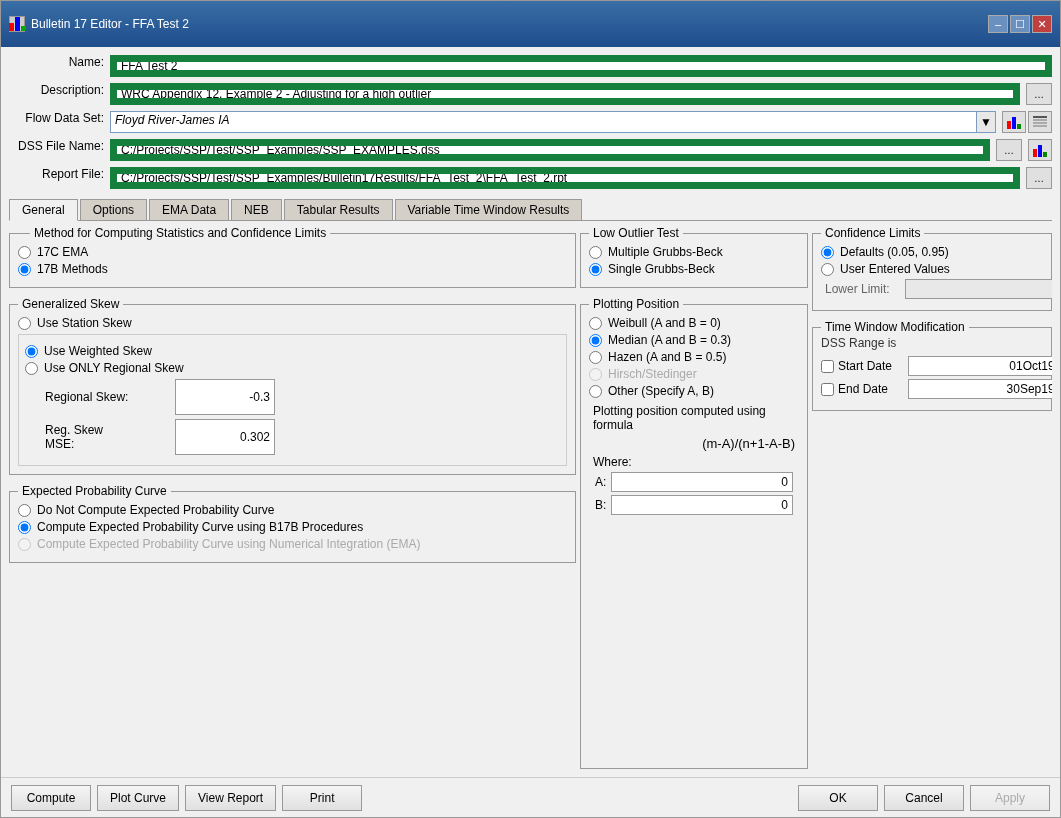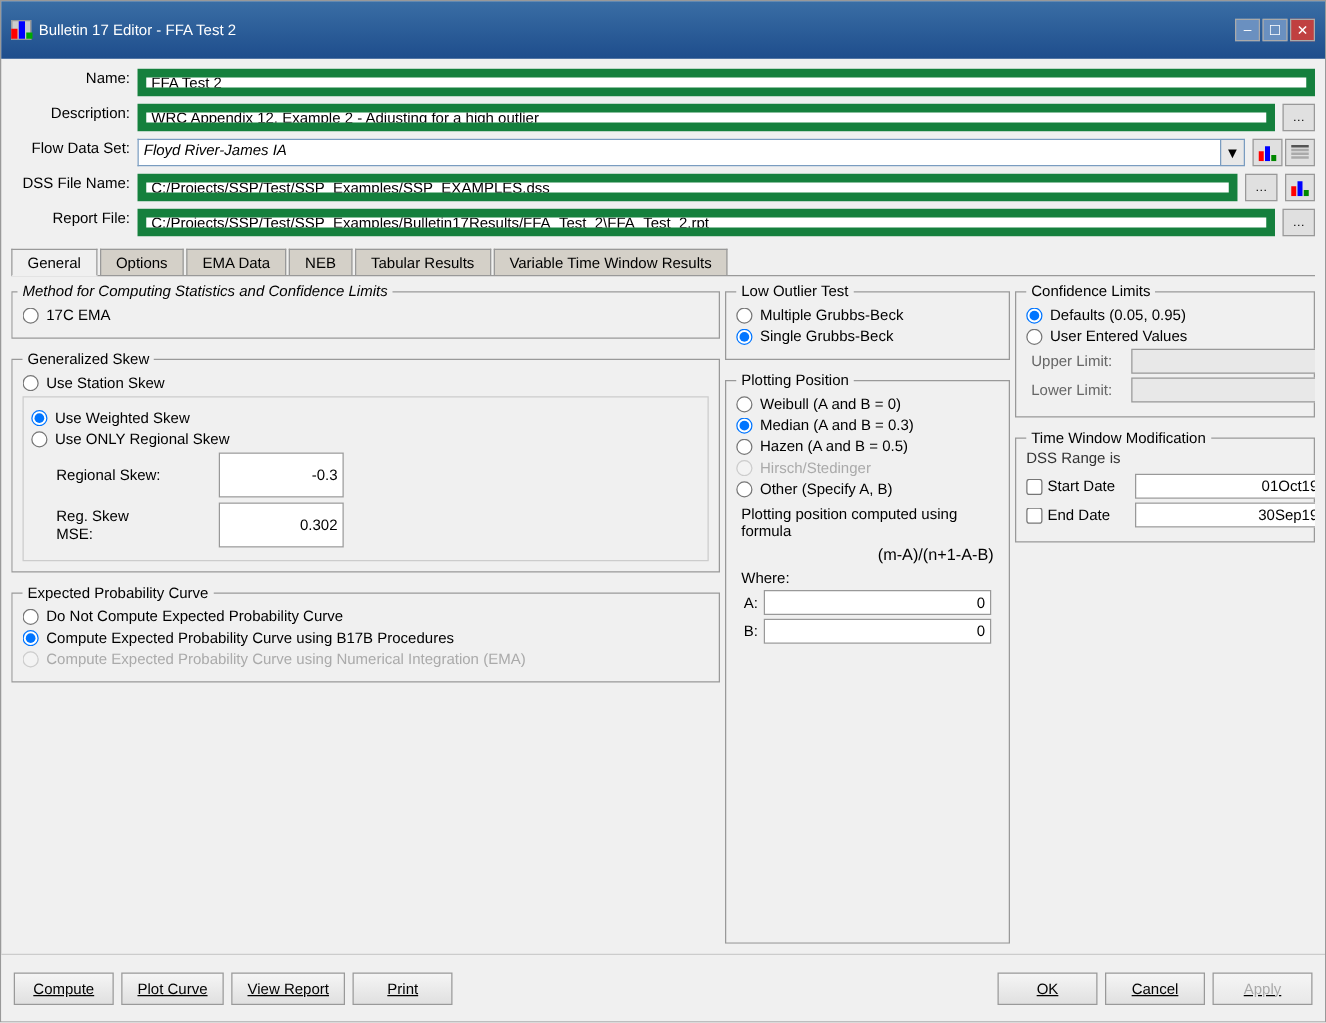--- a/index.html
+++ b/index.html
@@ -30,21 +30,21 @@
     .tabs-bar { display: flex; gap: 0; margin-top: 4px; border-bottom: 1px solid #999; flex-shrink: 0; }
     .tab { padding: 3px 12px; border: 1px solid #999; border-bottom: none; background: #d4d0c8; cursor: pointer; margin-right: 2px; }
     .tab.active { background: #f0f0f0; border-bottom: 1px solid #f0f0f0; margin-bottom: -1px; }
     
     .main-area { flex: 1; display: flex; gap: 4px; overflow: hidden; }
     .panel-title { position: absolute; top: -8px; left: 8px; background: #f0f0f0; padding: 0 4px; font-size: 12px; }
     
     .left-panel { flex: 1; display: flex; flex-direction: column; gap: 4px; }
     
     .method-panel { border: 1px solid #999; padding: 8px 8px 8px 8px; position: relative; margin-top: 8px; }
-    .method-panel .panel-title { top: -8px; left: 4px; font-style: italic; }
+    .method-panel .panel-title { top: -8px; left: 20px; }
     
     .radio-row { display: flex; align-items: center; gap: 6px; margin: 3px 0; }
     .radio-row input[type=radio] { margin: 0; }
     
     .skew-panel { border: 1px solid #999; padding: 8px; position: relative; margin-top: 12px; flex: 0; }
     .skew-inner { border: 1px solid #ccc; padding: 6px; margin-top: 4px; }
     
     .field-row { display: flex; align-items: center; margin: 4px 0; padding-left: 20px; gap: 40px; }
     .field-label { width: 90px; flex-shrink: 0; }
     .field-input { width: 100px; height: 36px; border: 1px solid #999; background: white; text-align: right; padding: 0 4px; }
@@ -63,21 +63,21 @@
     .limit-label { width: 80px; flex-shrink: 0; color: #666; }
     .limit-input { flex: 1; height: 20px; border: 1px solid #999; background: #e8e8e8; padding: 0 4px; }
     
     .time-window-panel { border: 1px solid #999; padding: 8px; position: relative; margin-top: 12px; }
     .dss-range-label { margin-bottom: 6px; color: #333; }
     .date-row { display: flex; align-items: center; margin: 3px 0; }
     .date-checkbox { margin-right: 4px; }
     .date-label { width: 70px; flex-shrink: 0; }
     .date-input { flex: 1; height: 20px; border: 1px solid #999; background: white; padding: 0 4px; text-align: right; }
     
-    .bottom-bar { height: 54px; background: #f0f0f0; border-top: 1px solid #ccc; display: flex; align-items: center; padding: 0 10px; justify-content: space-between; flex-shrink: 0; text-decoration: underline; }
+    .bottom-bar { height: 40px; background: #f0f0f0; border-top: 1px solid #ccc; display: flex; align-items: center; padding: 0 10px; justify-content: space-between; flex-shrink: 0; }
     .bottom-left { display: flex; gap: 6px; }
     .bottom-right { display: flex; gap: 6px; }
     
     .btn { height: 26px; min-width: 80px; padding: 0 12px; border: 1px solid #999; background: linear-gradient(to bottom, #f5f5f5, #e0e0e0); cursor: pointer; font-size: 12px; }
     .btn.disabled { color: #aaa; background: linear-gradient(to bottom, #f5f5f5, #e8e8e8); }
     
     
     .chart-bar-icon { display: flex; align-items: flex-end; gap: 1px; width: 18px; height: 14px; }
     .bar-r { width: 5px; background: red; height: 8px; }
     .bar-b { width: 5px; background: blue; height: 14px; }
@@ -174,20 +174,24 @@
 
     <div class="main-area">
 
       <div class="left-panel">
 
         <div class="method-panel">
           <span class="panel-title">Method for Computing Statistics and Confidence Limits</span>
           <div class="radio-row">
             <input type="radio" name="method" id="r-17c" style="">
             <label for="r-17c">17C EMA</label>
+          </div>
+          <div class="radio-row">
+            <input type="radio" name="method" id="r-17b" checked="" style="">
+            <label for="r-17b">17B Methods</label>
           </div>
         </div>
 
         <div class="skew-panel">
           <span class="panel-title">Generalized Skew</span>
           <div class="radio-row">
             <input type="radio" name="skew" id="r-station" style="">
             <label for="r-station">Use Station Skew</label>
           </div>
           <div class="skew-inner">
@@ -287,24 +291,20 @@
           <span class="panel-title">Confidence Limits</span>
           <div class="radio-row">
             <input type="radio" name="confidence" id="r-defaults" checked="" style="">
             <label for="r-defaults">Defaults (0.05, 0.95)</label>
           </div>
           <div class="radio-row">
             <input type="radio" name="confidence" id="r-user" style="">
             <label for="r-user">User Entered Values</label>
           </div>
           <div class="limit-row">
-            <span class="limit-label">Upper Limit:</span>
-            <input class="limit-input" type="text" style="">
-          </div>
-          <div class="limit-row">
             <span class="limit-label">Lower Limit:</span>
             <input class="limit-input" type="text" style="">
           </div>
         </div>
 
         <div class="time-window-panel">
           <span class="panel-title">Time Window Modification</span>
           <div class="dss-range-label">DSS Range is</div>
           <div class="date-row">
             <input type="checkbox" class="date-checkbox" style="">

